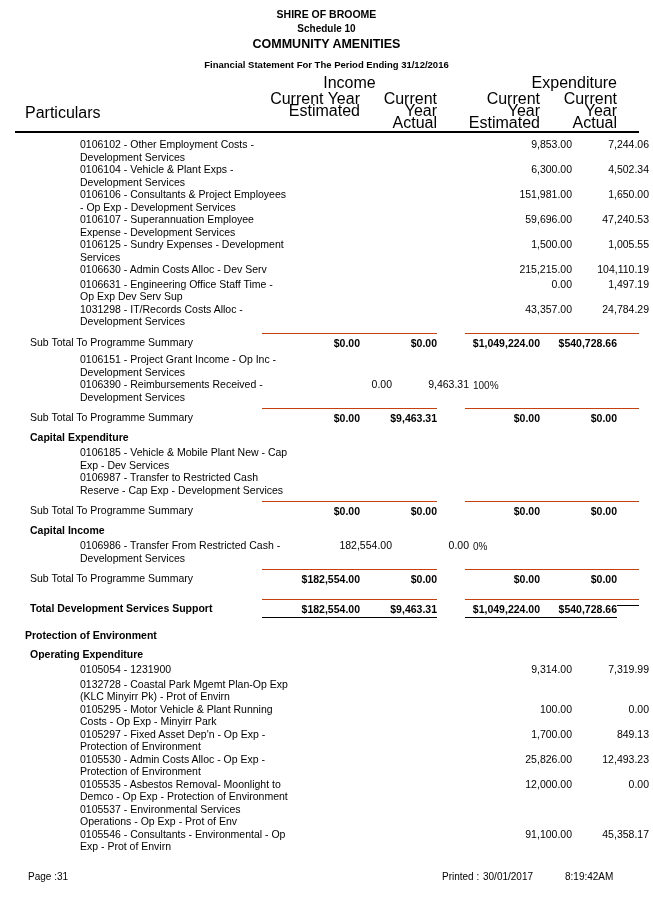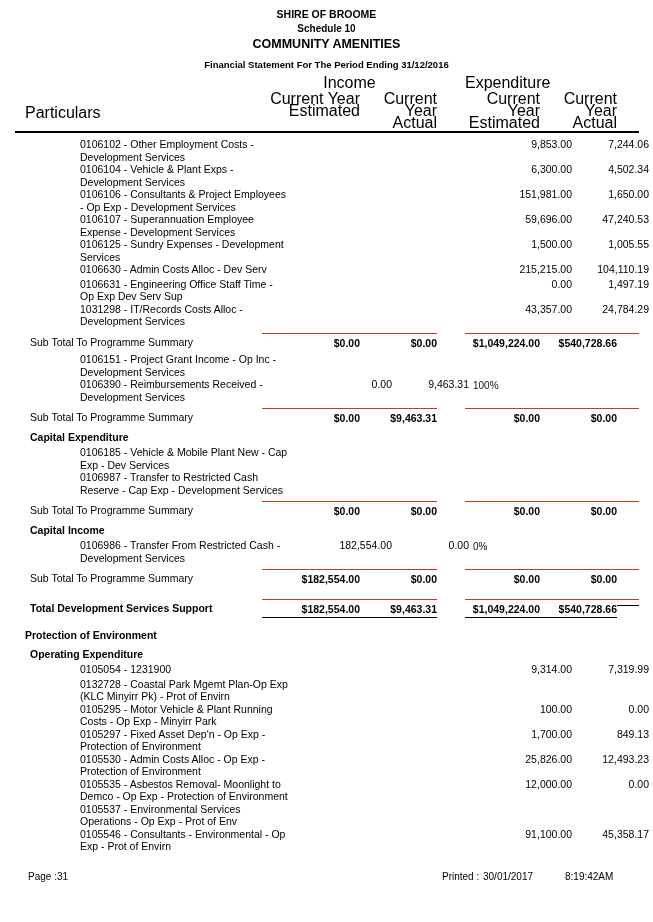--- a/index.html
+++ b/index.html
@@ -23,21 +23,21 @@
   
   .grid-cols {
     display: grid;
     grid-template-columns: 240px 98px 77px 28px 75px 77px 36px;
     padding-left: 22px;
   }
 
   
   .colhead { margin-top: 4px; font-size: 16px; }
   .ch-group-income      { grid-column: 2 / 4; grid-row: 1; text-align: center; }
-  .ch-group-expenditure { grid-column: 5 / 7; grid-row: 1; text-align: left; }
+  .ch-group-expenditure { grid-column: 5 / 7; grid-row: 1; text-align: right; }
   .ch-particulars { grid-column: 1; grid-row: 2; align-self: end; padding-bottom: 7px; padding-left: 3px; }
   .ch-col { grid-row: 2; text-align: right; white-space: pre-line; line-height: 12px; padding-top: 1px; }
   .rule-heavy { border-bottom: 2px solid #000; margin: 2px 14px 0 15px; }
 
   
   .report-rows { margin-top: 5px; }
   .row { align-items: start; line-height: 12.5px; margin-left: 32px; }
   .cell { min-height: 1px; }
   .cell.name { white-space: pre-line; padding-left: 26px; }
   .cell.num  { text-align: right; }

